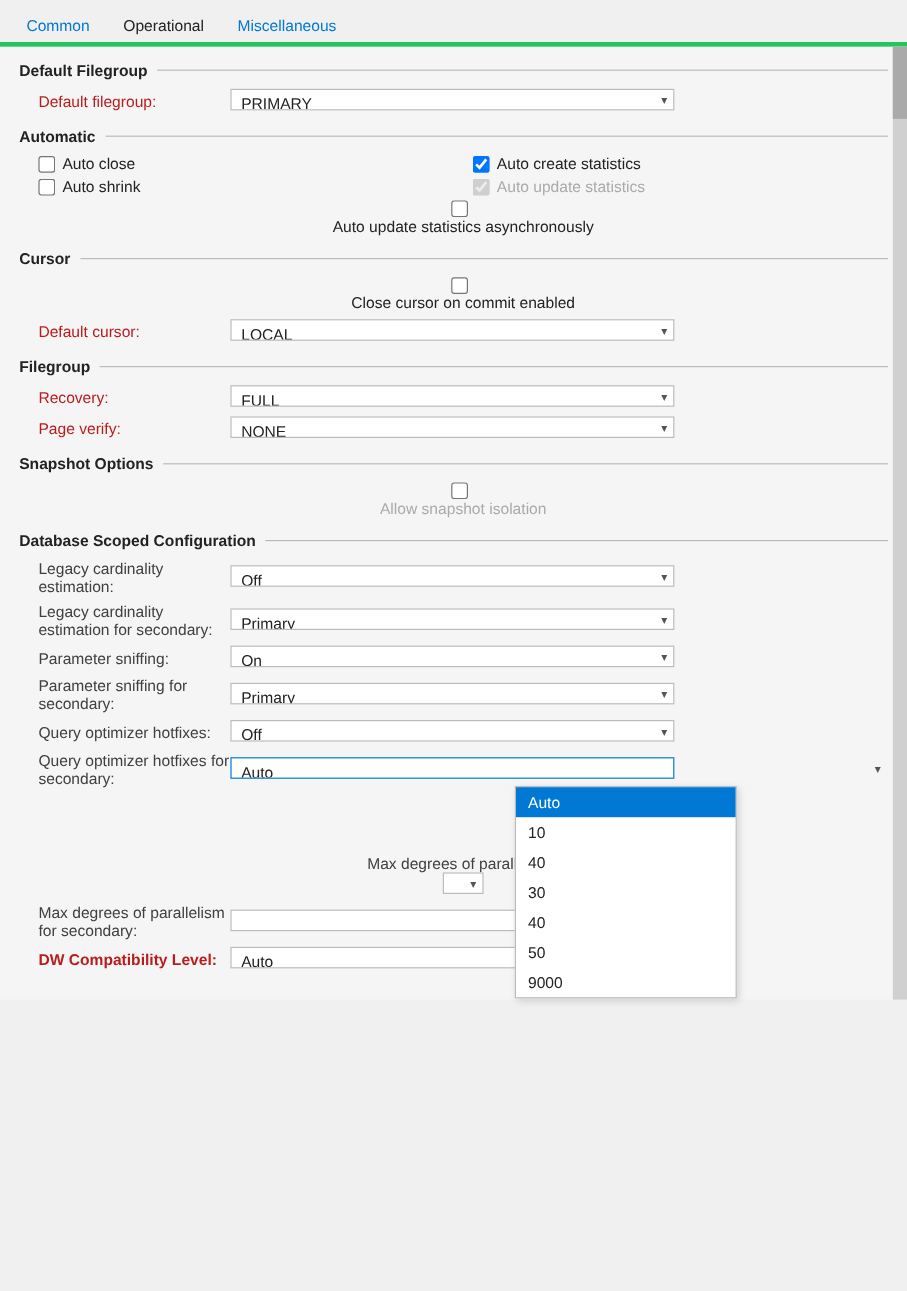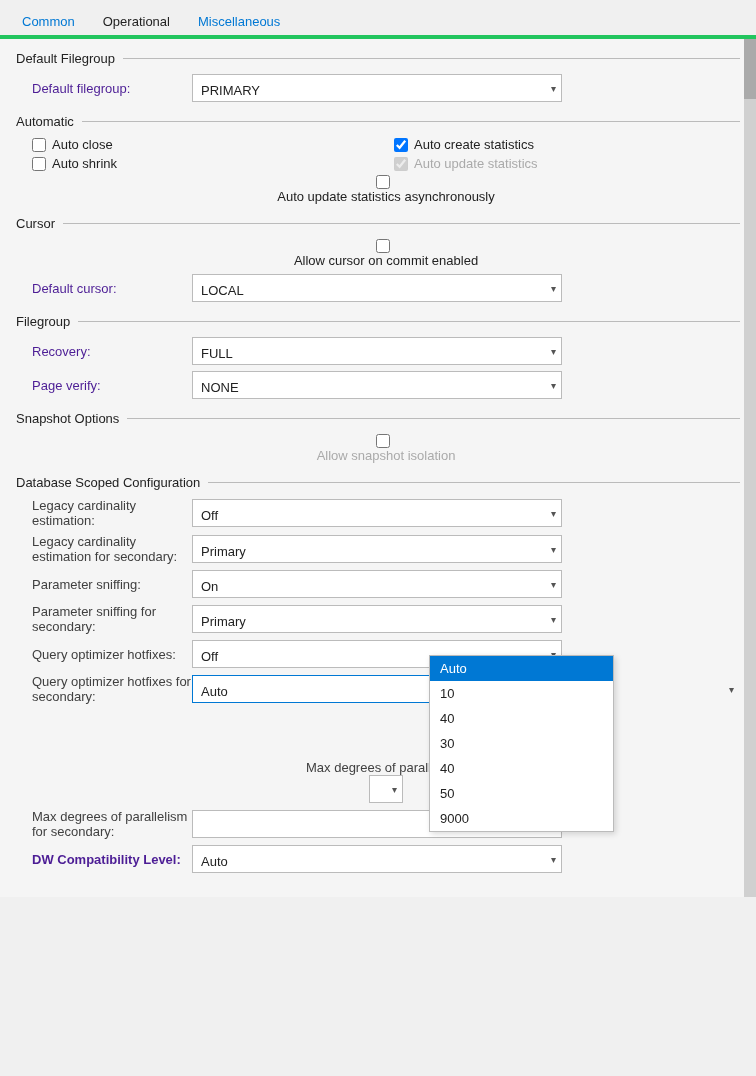--- a/index.html
+++ b/index.html
@@ -40,40 +40,40 @@
     .section {
       margin-bottom: 12px;
     }
 
     .section-header {
       display: flex;
       align-items: center;
       margin-bottom: 8px;
     }
     .section-title {
-      font-weight: 400;
+      font-weight: 700;
       font-size: 13px;
       white-space: nowrap;
       margin-right: 8px;
     }
     .section-line {
       flex: 1;
       height: 1px;
       background: #bbb;
     }
 
     .form-row {
       display: flex;
       align-items: center;
       margin-bottom: 6px;
       padding-left: 16px;
     }
     .form-label {
       font-size: 13px;
-      color: #4c1d95;
+      color: #b91c1c;
       width: 160px;
       flex-shrink: 0;
     }
     .form-label.muted {
       color: #404040;
     }
 
     .select-wrapper {
       position: relative;
       flex: 1;
@@ -81,21 +81,21 @@
     }
     .select-box {
       width: 100%;
       padding: 4px 24px 0 8px;
       border: 1px solid #bbb;
       background: #fff;
       font-size: 13px;
       color: #222;
       appearance: none;
       cursor: pointer;
-      height: 28px;
+      height: 18px;
     }
     .select-box:disabled {
       color: #aaa;
       background: #f0f0f0;
       cursor: default;
     }
     .select-arrow {
       position: absolute;
       right: 6px;
       top: 50%;
@@ -236,21 +236,21 @@
     </div>
   </div>
 
   <div class="section">
     <div class="section-header">
       <span class="section-title">Cursor</span>
       <div class="section-line"></div>
     </div>
     <div class="checkbox-row">
       <input type="checkbox" style="">
-      <span class="checkbox-label">Allow cursor on commit enabled</span>
+      <span class="checkbox-label">Close cursor on commit enabled</span>
     </div>
     <div class="form-row">
       <span class="form-label">Default cursor:</span>
       <div class="select-wrapper">
         <select class="select-box">
           <option>LOCAL</option>
           <option>GLOBAL</option>
         </select>
         <span class="select-arrow">▾</span>
       </div>

